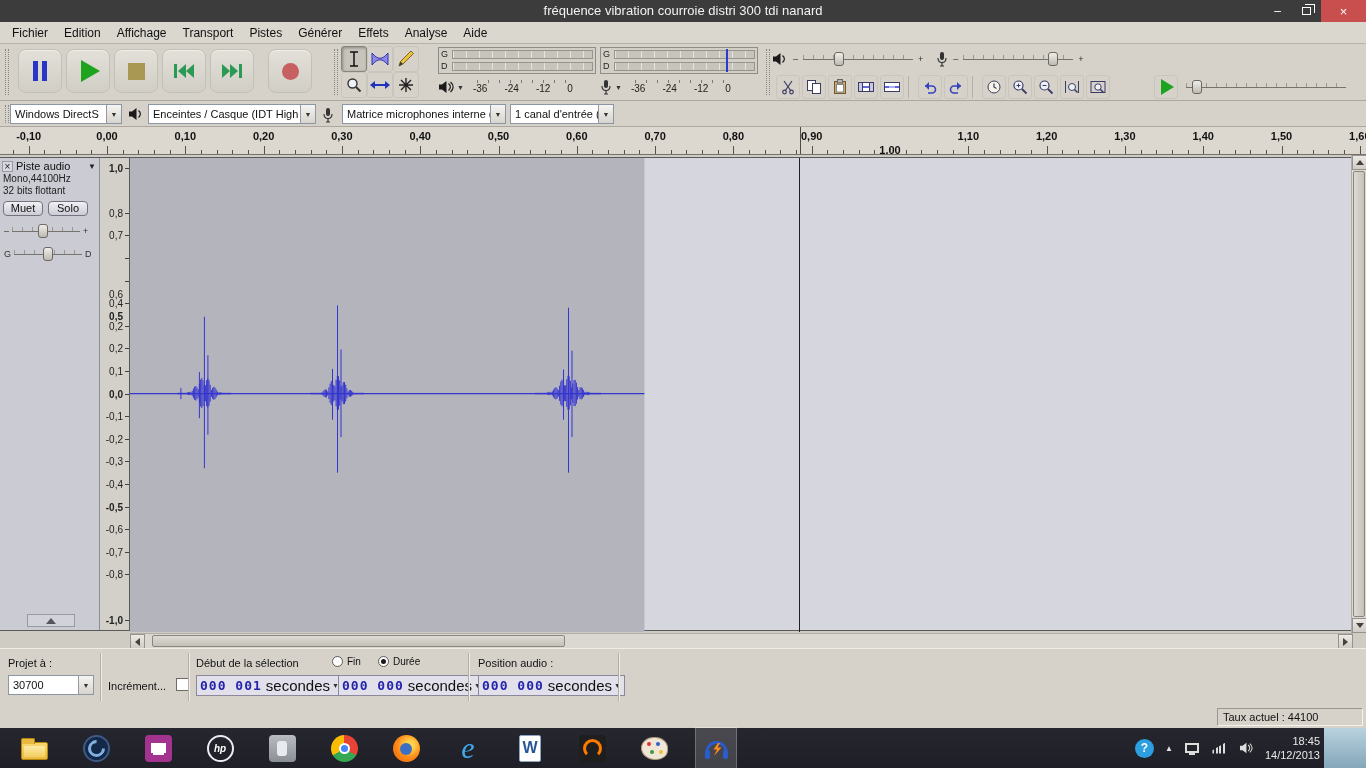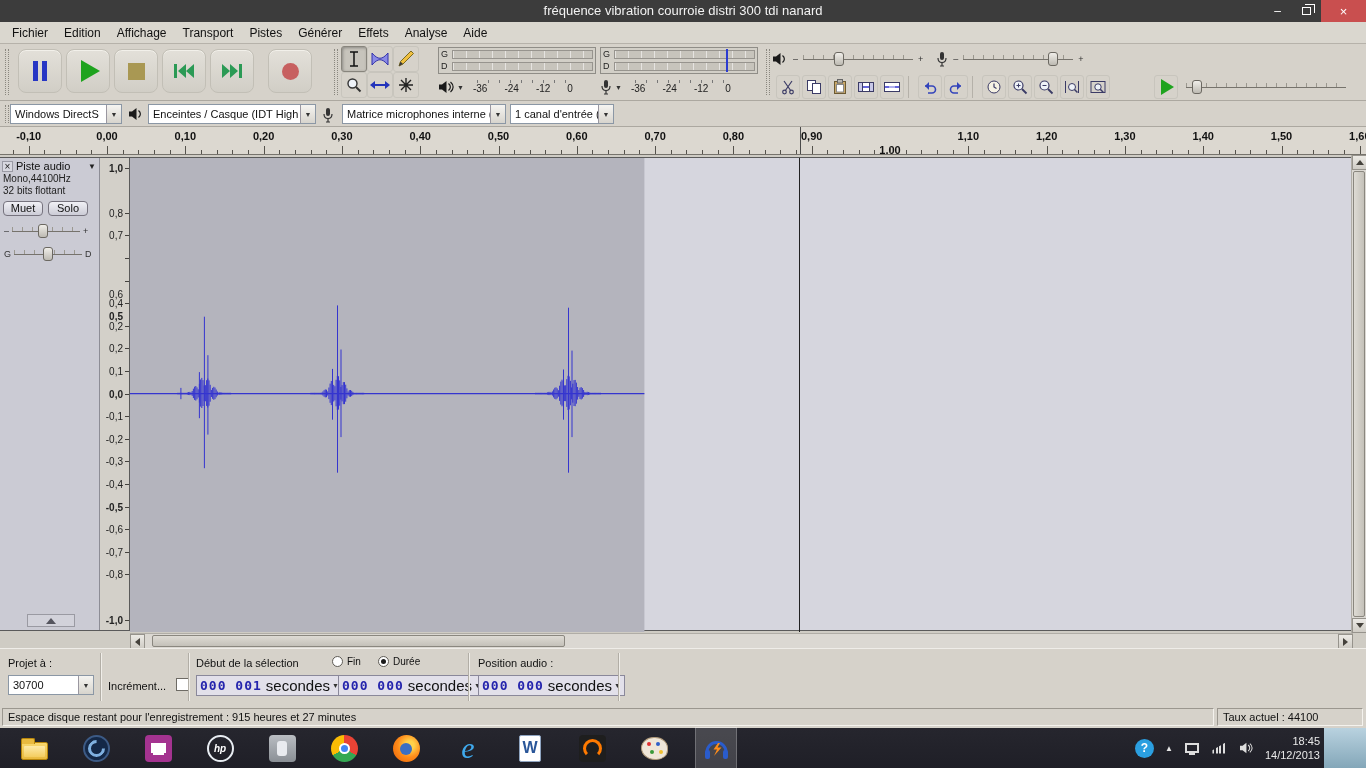--- a/index.html
+++ b/index.html
@@ -701,23 +701,20 @@
       <span class="unit">secondes</span>
       <span class="tfdd">▼</span>
     </div>
     <i class="sep-groove" style="left:100px"></i>
     <i class="sep-groove" style="left:188px"></i>
     <i class="sep-groove" style="left:468px"></i>
     <i class="sep-groove" style="left:618px"></i>
   </div>
 
   <div id="statusbar">
-    <div class="status-panel" style="left:2px;width:1212px">
-        <span>Espace disque restant pour l'enregistrement : 915 heures et 27 minutes</span>
-      </div>
     <div class="status-panel" style="left:1217px;width:146px">
         <span>Taux actuel : 44100</span>
       </div>
   </div>
 
   <div id="taskbar">
     <div class="tb-apps">
       <div class="tb-icon">
           <div class="folder"></div>
         </div>

